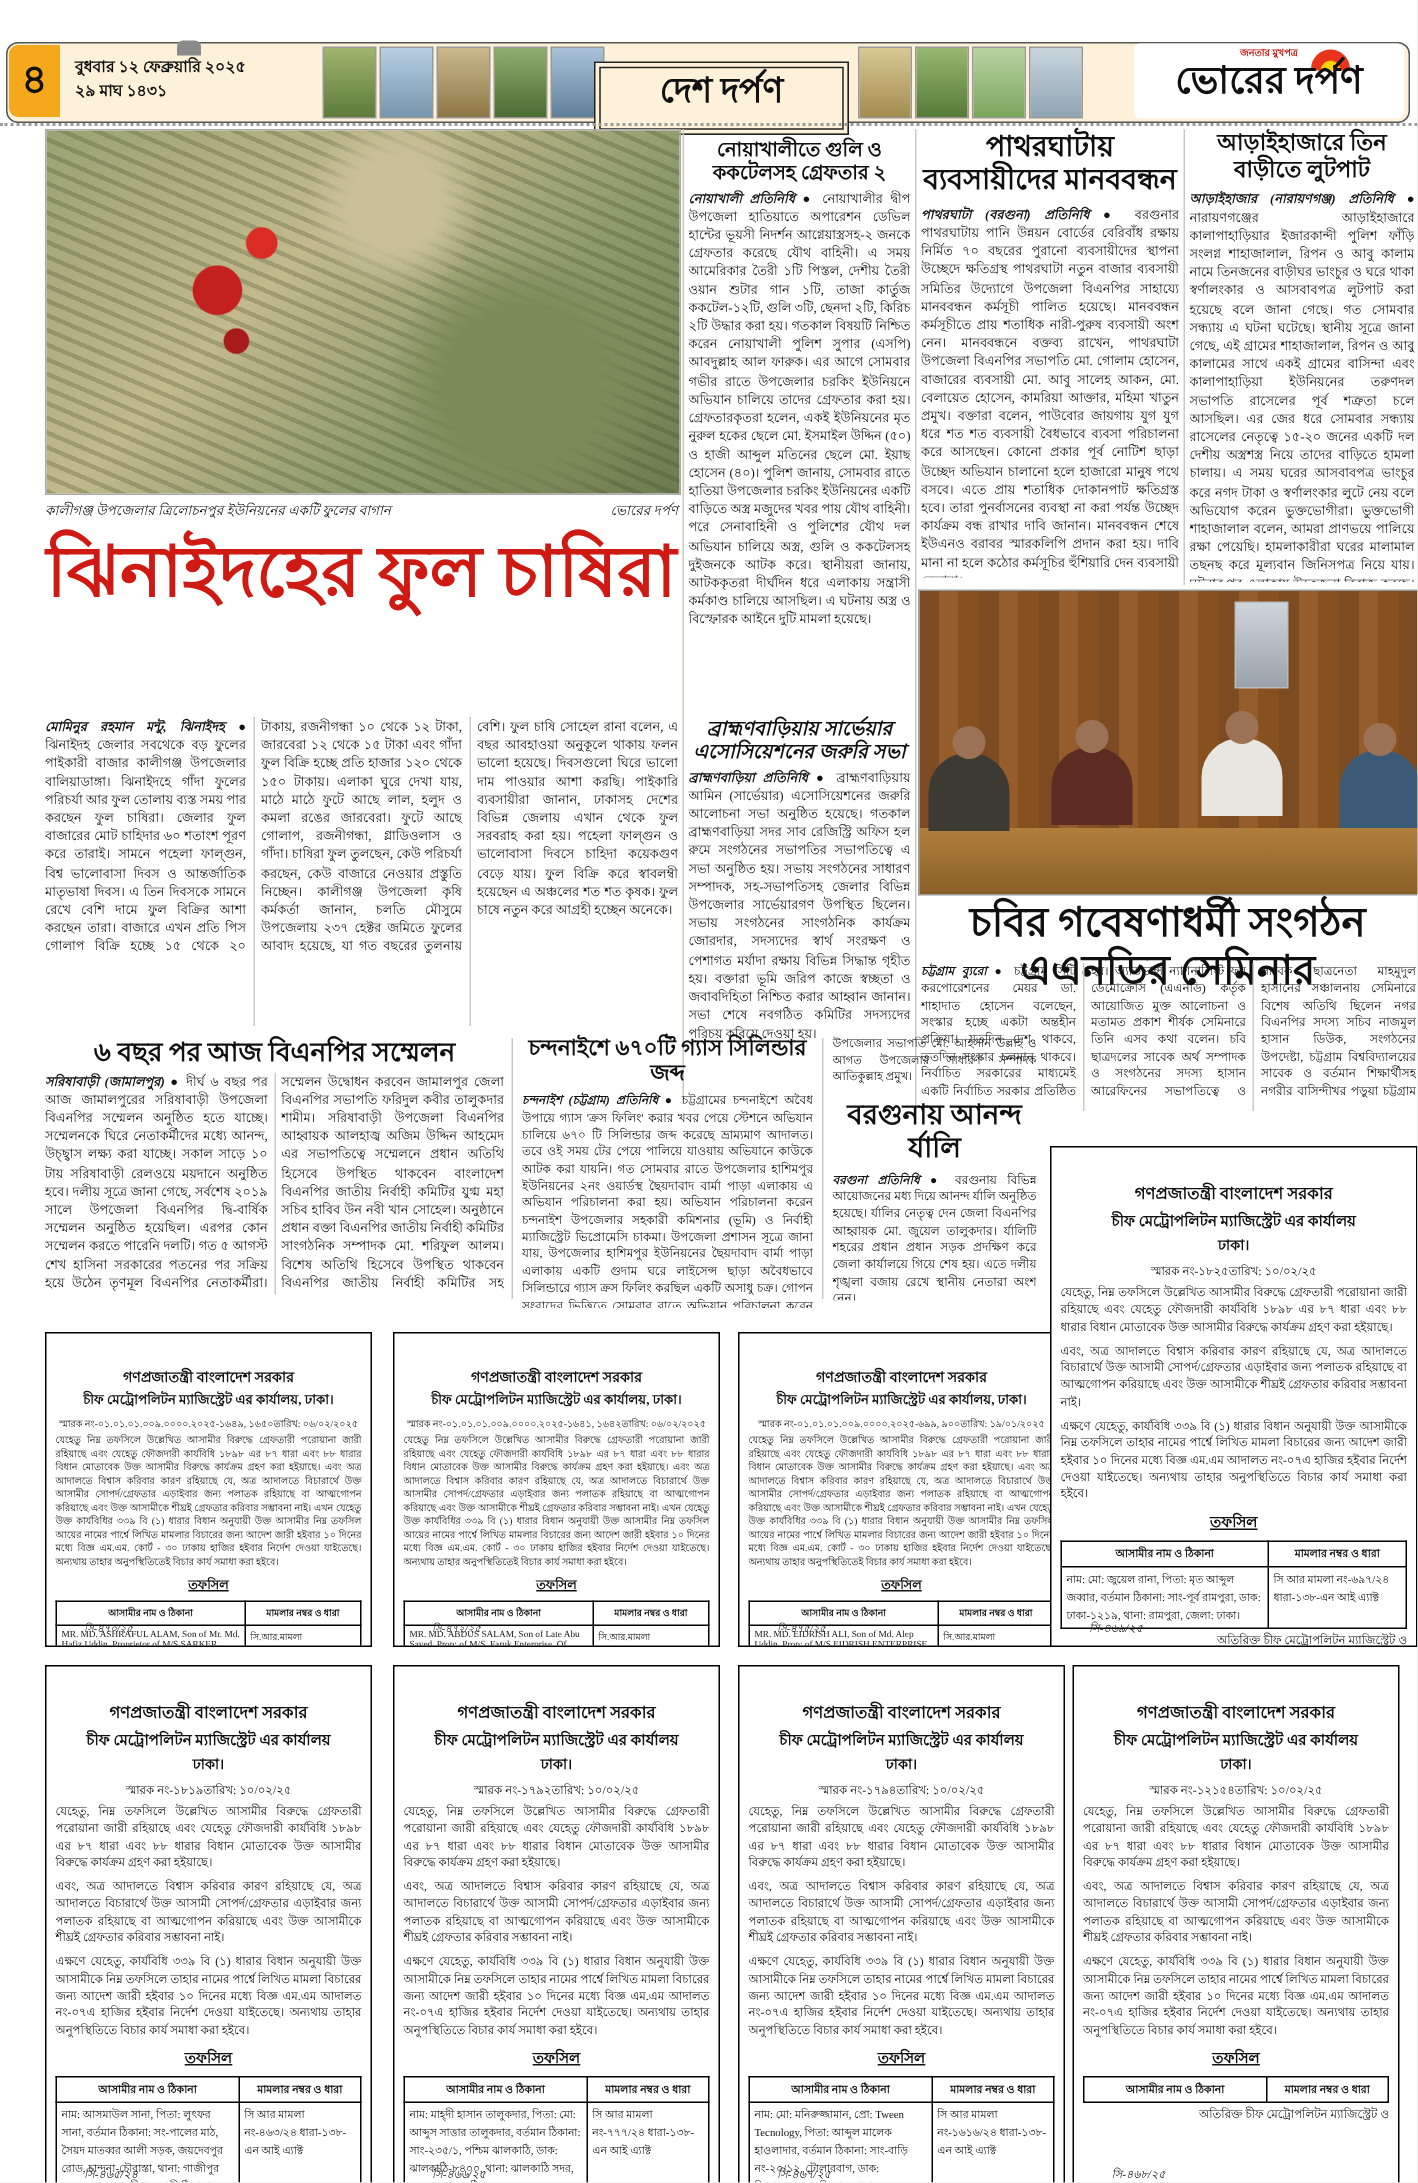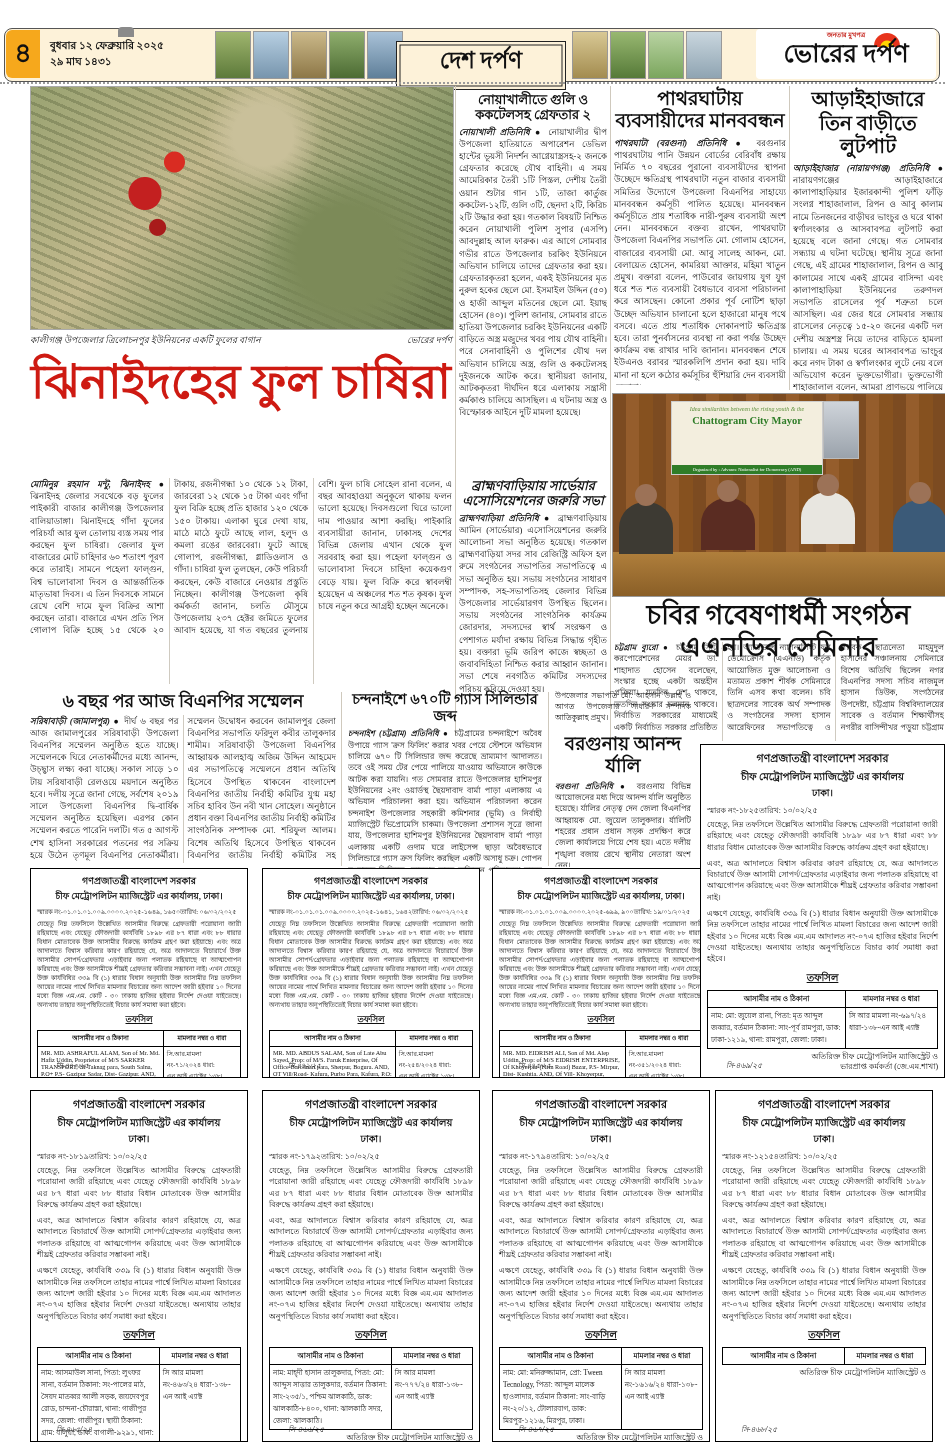--- a/index.html
+++ b/index.html
@@ -38,23 +38,23 @@
       radial-gradient(circle at 34% 31%, #d92c22 0 10px, rgba(0,0,0,0) 11px),
       radial-gradient(circle at 30% 58%, #a81b1b 0 8px, rgba(0,0,0,0) 9px),
       radial-gradient(circle at 55% 20%, #c9c09a 0 30px, rgba(0,0,0,0) 60px),
       radial-gradient(circle at 75% 70%, #7c8a58 0 50px, rgba(0,0,0,0) 90px),
       repeating-linear-gradient(23deg, rgba(60,70,35,.25) 0 3px, rgba(0,0,0,0) 3px 9px),
       linear-gradient(135deg,#9aa372,#c2b98d 38%,#8e9b6c 66%,#6d7c4f);}
   .cap{position:absolute;left:30px;top:333px;width:422px;font-size:9px;font-style:italic;display:flex;justify-content:space-between;}
   .lead-hl{position:absolute;left:22px;top:356px;width:438px;text-align:center;color:#ce1a12;
            font-weight:bold;font-size:47px;line-height:1.12;}
   
-  .notice{position:absolute;border:1.2px solid #000;background:#fff;padding:5px 6px;box-sizing:border-box;overflow:hidden;}
+  .notice{position:absolute;border:1.2px solid #000;background:#fff;padding:22px 6px;box-sizing:border-box;overflow:hidden;margin-top:20px;}
   .nt1{text-align:center;font-weight:bold;}
-  .nmeta{display:flex;justify-content:flex-start;margin:3px 0 2px;}
+  .nmeta{display:flex;justify-content:center;margin:3px 0 2px;}
   .nsched{text-align:center;font-weight:bold;text-decoration:underline;margin:3px 0;}
   .ntab{width:100%;border-collapse:collapse;}
   .ntab th,.ntab td{border:1px solid #000;padding:2px 3px;vertical-align:top;}
   .ntab th{text-align:center;font-weight:bold;}
   .nsign{text-align:right;line-height:1.35;margin-top:3px;}
   .ncode{position:absolute;left:25px;bottom:5px;font-style:italic;}
   .nA{font-size:6.4px;}
   .nA .nt1{font-size:9.5px;}  .nA .nt2{text-align:center;font-weight:bold;font-size:8.8px;margin-bottom:1px;}
   .nA .nbody{text-align:justify;line-height:1.4;}
   .nA .nsched{font-size:8.5px;} .nA .ntab{font-size:6.2px;} .nA .ncode{font-size:6.8px;}
@@ -73,21 +73,21 @@
                   text-align:center;padding:2px 0;}
   .sem-portrait{position:absolute;left:210px;top:7px;width:34px;height:56px;background:linear-gradient(#cfd4da,#9aa2ab);border:1px solid #bbb;}
   .sem-table{position:absolute;left:0;bottom:0;width:100%;height:44px;background:linear-gradient(#b07f3c,#8a5f27);}
   .person{position:absolute;width:54px;height:52px;border-radius:26px 26px 0 0;background:#2c2f36;}
   .person .head{position:absolute;left:16px;top:-18px;width:22px;height:22px;border-radius:50%;background:#9c7257;}
   .person.light{background:#e8e6e0;}
   .p1{left:6px;top:108px;background:#3d3a33;} .p2{left:88px;top:104px;background:#5a2c22;}
   .p3{left:188px;top:98px;} .p4{left:280px;top:106px;background:#3b5a78;}
   
   .hl-noa{font-size:13px;} .hl-bra{font-size:13px;font-style:italic;} .hl-pat{font-size:19px;}
-  .hl-ara{font-size:20px;} .hl-sem{font-size:27px;} .hl-bnp{font-size:17.5px;}
+  .hl-ara{font-size:15px;} .hl-sem{font-size:27px;} .hl-bnp{font-size:17.5px;}
   .hl-cha{font-size:14.5px;} .hl-bar{font-size:18.5px;}
   .abs{position:absolute;}
 </style>
 </head>
 <body>
 
 <div class="paper">
 
   <div class="hdr-box"></div>
   <div class="pagebox">
@@ -165,25 +165,20 @@
 
   <div class="abs" style="left:793px;top:88px;width:150px;">
     <h2 class="hl hl-ara">আড়াইহাজারে তিন বাড়ীতে লুটপাট</h2>
     <div class="bd" style="height:262px;margin-top:3px;">
       <span class="byi">আড়াইহাজার (নারায়ণগঞ্জ) প্রতিনিধি ●</span>
       <span>নারায়ণগঞ্জের আড়াইহাজারে কালাপাহাড়িয়ার ইজারকান্দী পুলিশ ফাঁড়ি সংলগ্ন শাহাজালাল, রিপন ও আবু কালাম নামে তিনজনের বাড়ীঘর ভাংচুর ও ঘরে থাকা স্বর্ণালংকার ও আসবাবপত্র লুটপাট করা হয়েছে বলে জানা গেছে। গত সোমবার সন্ধ্যায় এ ঘটনা ঘটেছে। স্থানীয় সূত্রে জানা গেছে, এই গ্রামের শাহাজালাল, রিপন ও আবু কালামের সাথে একই গ্রামের বাসিন্দা এবং কালাপাহাড়িয়া ইউনিয়নের তরুণদল সভাপতি রাসেলের পূর্ব শত্রুতা চলে আসছিল। এর জের ধরে সোমবার সন্ধ্যায় রাসেলের নেতৃত্বে ১৫-২০ জনের একটি দল দেশীয় অস্ত্রশস্ত্র নিয়ে তাদের বাড়িতে হামলা চালায়। এ সময় ঘরের আসবাবপত্র ভাংচুর করে নগদ টাকা ও স্বর্ণালংকার লুটে নেয় বলে অভিযোগ করেন ভুক্তভোগীরা। ভুক্তভোগী শাহাজালাল বলেন, আমরা প্রাণভয়ে পালিয়ে রক্ষা পেয়েছি। হামলাকারীরা ঘরের মালামাল তছনছ করে মূল্যবান জিনিসপত্র নিয়ে যায়। ঘটনার পর এলাকায় উত্তেজনা বিরাজ করছে। পরিস্থিতি নিয়ন্ত্রণে এলাকায় অতিরিক্ত পুলিশ মোতায়েন করা হয়েছে। আড়াইহাজার থানার ভারপ্রাপ্ত কর্মকর্তা (ওসি) জানান, লিখিত অভিযোগ পেলে জড়িতদের বিরুদ্ধে আইনানুগ ব্যবস্থা গ্রহণ করা হবে। এলাকায় শান্তি-শৃঙ্খলা বজায় রাখতে পুলিশ সতর্ক অবস্থানে রয়েছে বলেও জানান তিনি।</span>
     </div>
   </div>
 
   <div class="sem-photo">
-    <div class="sem-banner">
-      <div class="b1">Idea similarities between the rising youth &amp; the</div>
-      <div class="b2">Chattogram City Mayor</div>
-      <div class="b3">Organized by : Advance Nationalist for Democracy (AND)</div>
-    </div>
     <div class="sem-portrait"></div>
     <div class="sem-table"></div>
     <div class="person p1">
         <div class="head"></div>
       </div>
     <div class="person p2">
         <div class="head"></div>
       </div>
     <div class="person light p3">
         <div class="head"></div>

